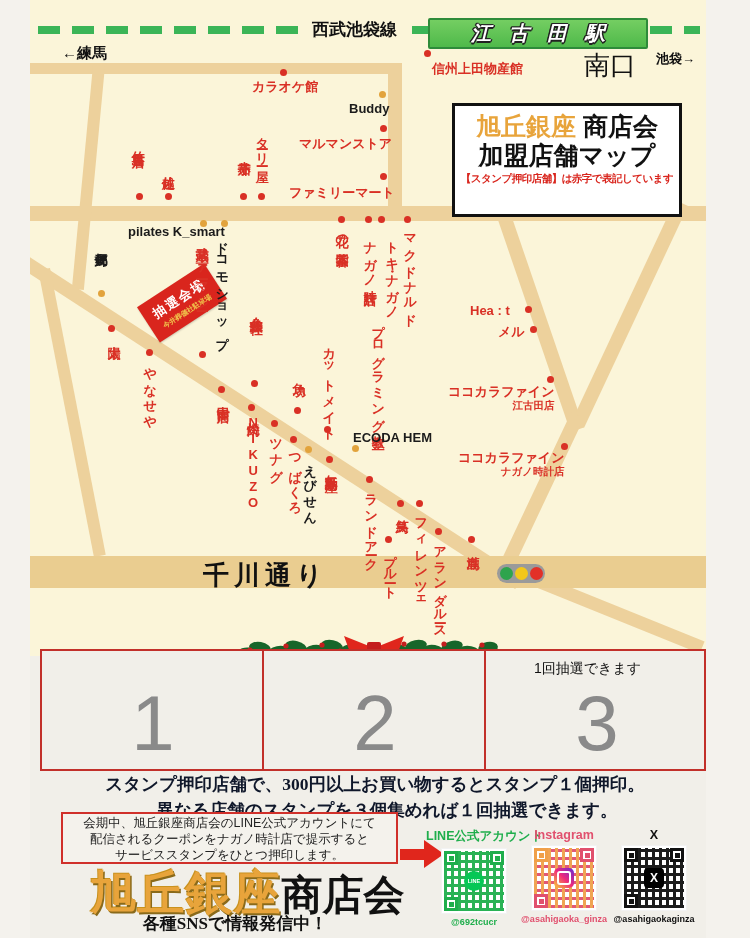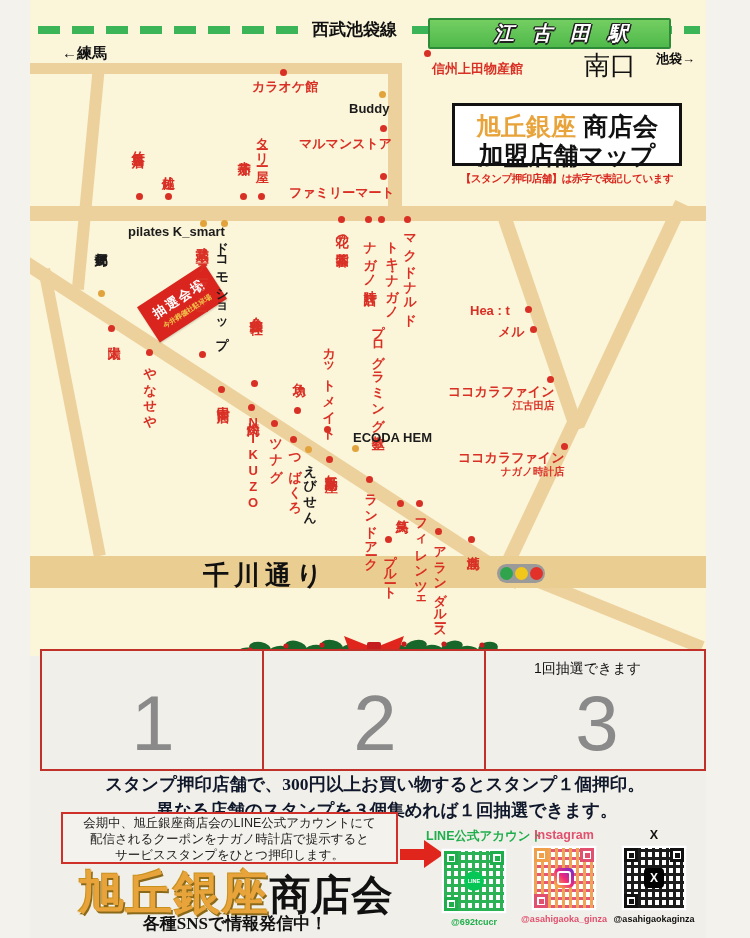--- a/index.html
+++ b/index.html
@@ -14,29 +14,29 @@
   #map-area{position:absolute;left:30px;top:0;width:676px;height:656px;background:#FBF5D9;overflow:hidden;}
   .road{position:absolute;background:#EDD19C;}
   .road-rot{transform-origin:0 0;}
   
   #rail-dashes{position:absolute;left:8px;top:26px;width:662px;height:8px;
     background:repeating-linear-gradient(90deg,#3BB557 0 22px,transparent 22px 34px);}
   #rail-label{position:absolute;left:278px;top:18px;background:#FBF5D9;padding:0 4px;
     font-size:17px;font-weight:bold;color:#111;}
   #station-box{position:absolute;left:398px;top:18px;width:216px;height:27px;
     background:linear-gradient(180deg,#74CE62,#4FB94A);border:2px solid #2E8B3A;border-radius:2px;
-    display:flex;align-items:flex-start;justify-content:center;padding-left:23px;}
+    display:flex;align-items:flex-start;justify-content:center;}
   #station-box span{color:#fff;font-weight:bold;font-size:20px;letter-spacing:18px;padding-left:18px;font-style:italic;
     text-shadow:-1.5px 0 #222,1.5px 0 #222,0 -1.5px #222,0 1.5px #222,1px 1px #222,-1px -1px #222;}
   .dir-label{position:absolute;font-weight:bold;color:#111;}
   #dir-nerima{left:32px;top:44px;font-size:15px;}
   #dir-ikebukuro{left:626px;top:50px;font-size:13px;}
   #exit-label{left:554px;top:48px;font-size:26px;font-weight:normal;}
   
-  #title-box{position:absolute;left:422px;top:103px;width:230px;height:63px;background:#fff;
+  #title-box{position:absolute;left:422px;top:103px;width:230px;height:114px;background:#fff;
     border:3px solid #111;box-sizing:border-box;text-align:center;padding-top:6px;}
   #title-line1{font-size:25px;line-height:28px;white-space:nowrap;}
   #title-gold{color:#E8A43B;font-weight:bold;}
   #title-black{color:#111;font-weight:bold;}
   #title-line2{font-size:25px;line-height:30px;color:#111;font-weight:bold;}
   #title-note{font-size:10.5px;letter-spacing:-0.5px;color:#D9251D;font-weight:bold;margin-top:2px;white-space:nowrap;}
   
   .store{position:absolute;font-weight:bold;font-size:13px;line-height:1.05;white-space:nowrap;}
   .sv{writing-mode:vertical-rl;text-orientation:upright;letter-spacing:1px;}
   .sc-red{color:#D93025;}
@@ -80,21 +80,21 @@
   .qr .pat{position:absolute;inset:2px;
     background:repeating-linear-gradient(90deg,var(--c) 0 3px,transparent 3px 7px),
                repeating-linear-gradient(0deg,var(--c) 0 3px,#fff 3px 8px);
     opacity:.95;}
   .fd{position:absolute;width:8px;height:8px;border:3.5px solid var(--c);background:#fff;}
   .fd::after{content:"";position:absolute;left:1.5px;top:1.5px;width:5px;height:5px;background:var(--c);}
   .fd.tl{left:2px;top:2px;} .fd.tr{right:2px;top:2px;} .fd.bl{left:2px;bottom:2px;}
   .qr-badge{position:absolute;left:22px;top:22px;width:20px;height:20px;border-radius:5px;
     display:flex;align-items:center;justify-content:center;color:#fff;font-weight:bold;}
   .sns-handle{font-size:9px;font-weight:bold;margin-top:3px;}
-  #footer-logo{position:absolute;left:40px;top:862px;width:390px;text-align:center;}
+  #footer-logo{position:absolute;left:52px;top:862px;width:390px;text-align:center;}
   #logo-gold{font-size:47px;font-weight:bold;color:#E8A43B;letter-spacing:1px;
     text-shadow:1.5px 1.5px 0 #8a6a1a,-1px -1px 0 #c9921f;}
   #logo-black{font-size:41px;font-weight:bold;color:#111;}
   #footer-tagline{position:absolute;left:40px;top:912px;width:390px;text-align:center;
     font-family:"Liberation Serif",serif;font-weight:bold;font-size:17px;color:#111;}
 </style>
 </head>
 <body>
 
 <div id="map-area">

